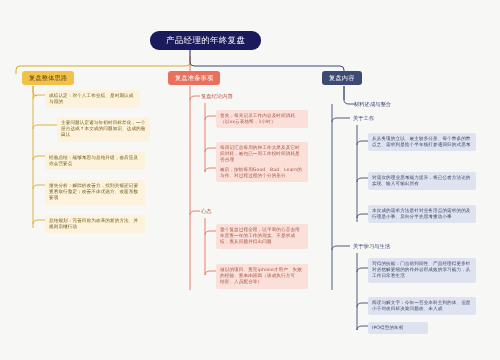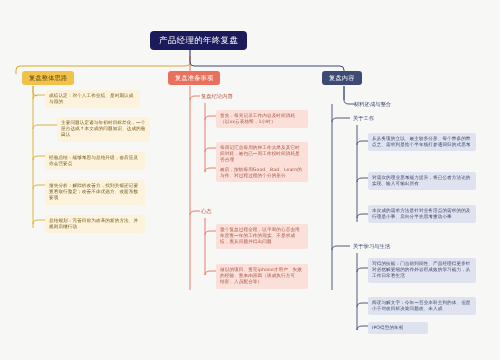--- a/index.html
+++ b/index.html
@@ -11,23 +11,23 @@
     position:relative;
   }
   #canvas{position:absolute;inset:0;width:500px;height:360px;}
   svg.links{position:absolute;left:0;top:0;width:500px;height:360px;pointer-events:none;}
 
   .node{position:absolute;box-sizing:border-box;}
 
   
   .root{
     background:#1b1b5c;color:#ffffff;
-    border-radius:4px;
+    border-radius:9px;
     font-size:8.5px;line-height:11px;
-    padding:4px 9px;
+    padding:4px 16px;
     white-space:nowrap;
     letter-spacing:.3px;
   }
 
   
   .branch{
     border-radius:3px;
     font-size:6.2px;line-height:8px;
     padding:3px 7px;
     white-space:nowrap;

